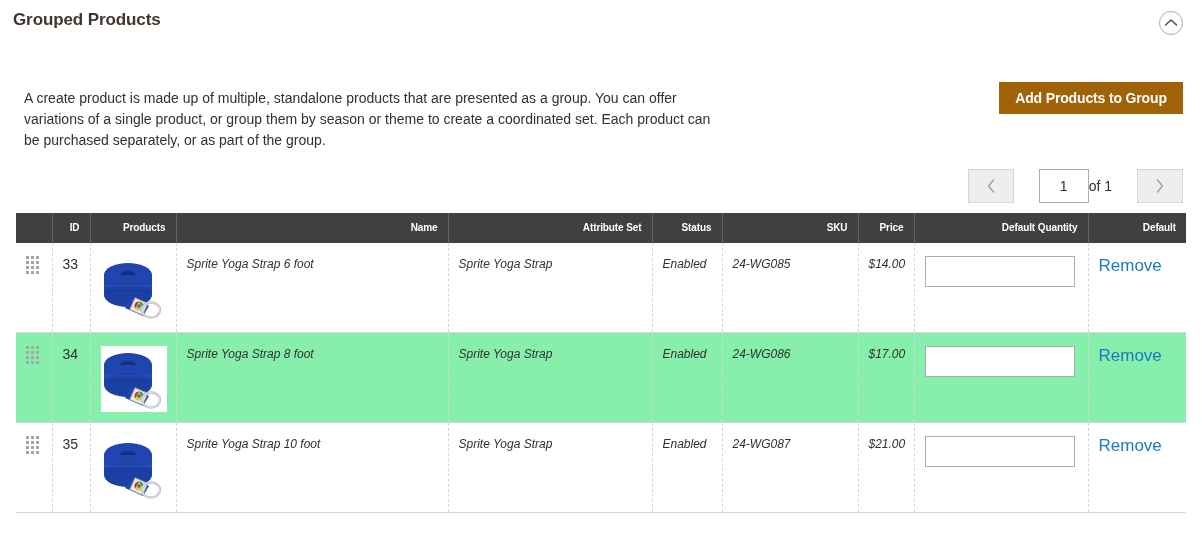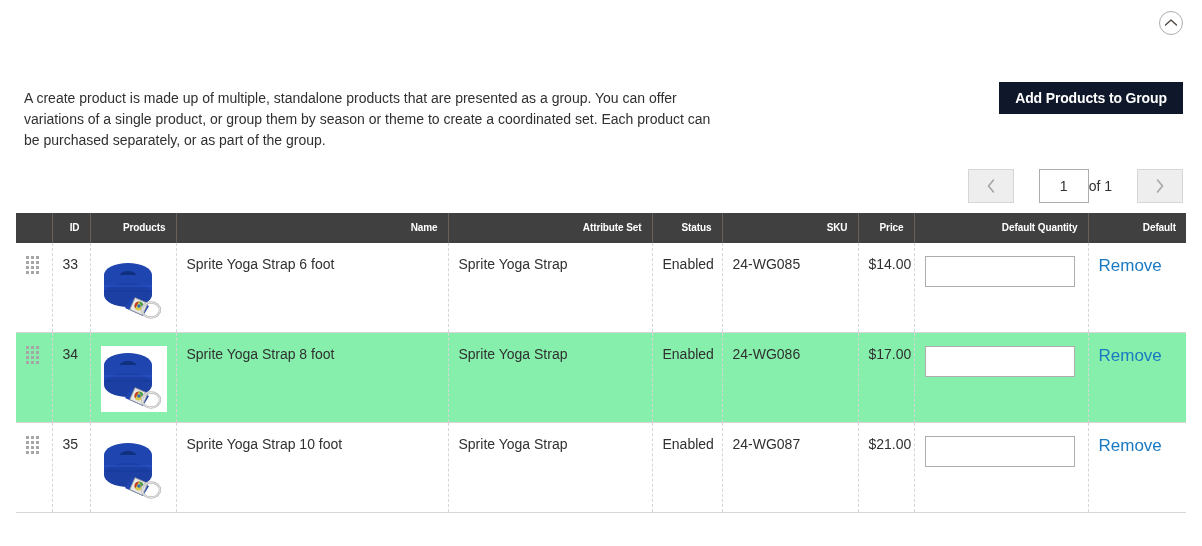--- a/index.html
+++ b/index.html
@@ -66,21 +66,21 @@
     font-size: 14px;
     line-height: 21px;
     color: #303030;
   }
   .add-products-button {
     position: absolute;
     left: 999px;
     top: 8px;
     width: 184px;
     height: 32px;
-    background: #0f172a;
+    background: #a16207;
     color: #ffffff;
     font-size: 14px;
     font-weight: bold;
     border: 0;
     border-radius: 0;
     cursor: pointer;
     font-family: "Liberation Sans", sans-serif;
     letter-spacing: -0.15px;
     padding: 0;
     line-height: 32px;
@@ -229,26 +229,27 @@
     outline: none;
   }
 
   .remove-link {
     color: #1979c3;
     text-decoration: none;
     font-size: 17px;
     cursor: pointer;
   }
 
-  .cell-text { font-size: 14px; line-height: 16px; }
+  .cell-text { font-size: 12px; line-height: 16px; font-style: italic; }
 </style>
 </head>
 <body>
 
 <div class="section-header">
+  <div class="section-title">Grouped Products</div>
   <div class="collapse-toggle">
     <span>
       <svg width="14" height="12" viewBox="0 0 14 12">
         <path d="M1.5 8 L7 3 L12.5 8" fill="none" stroke="#514943" stroke-width="1.4" stroke-linecap="round" stroke-linejoin="round"></path>
       </svg>
     </span>
   </div>
 </div>
 
 <div class="intro-row">

